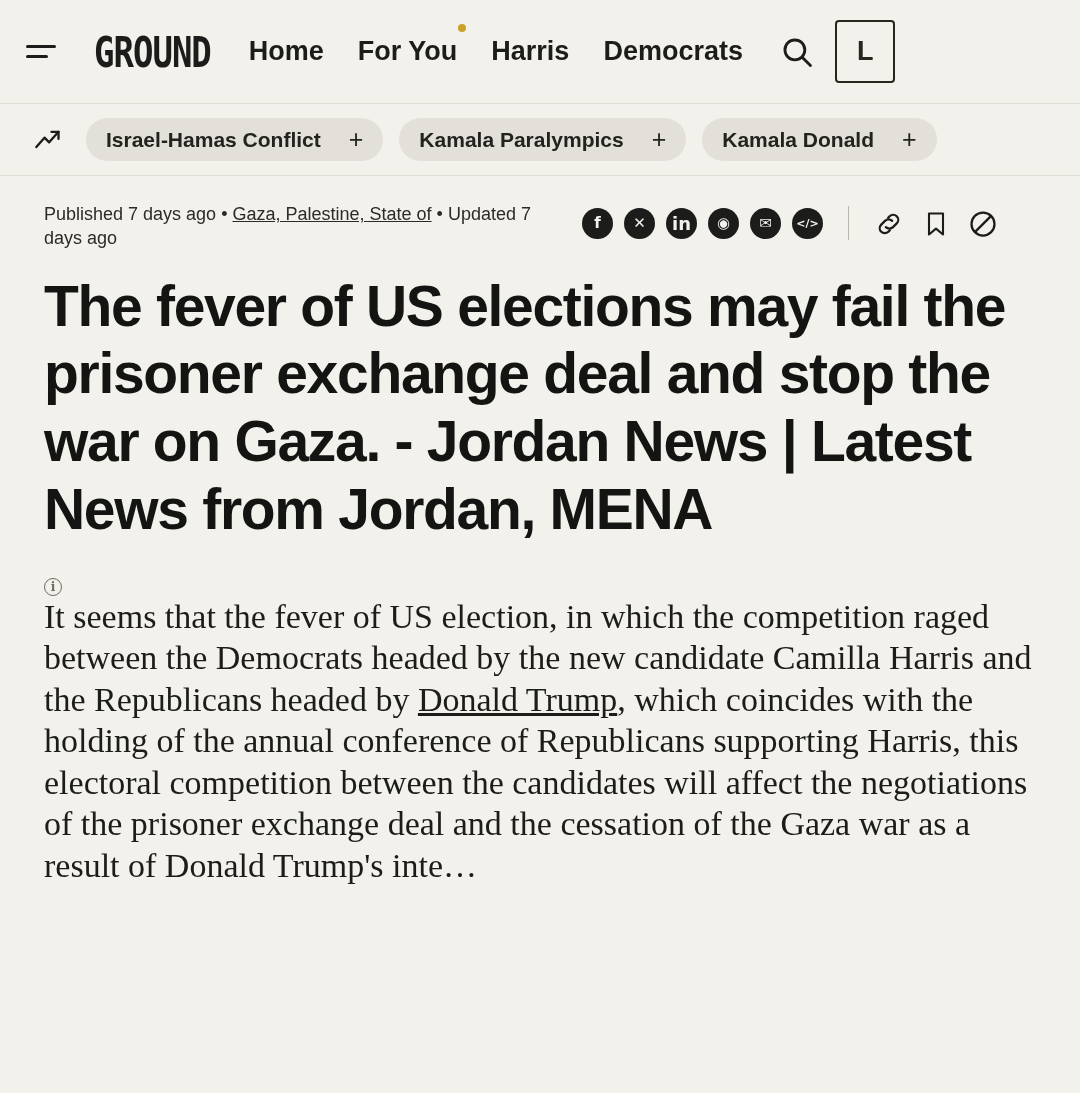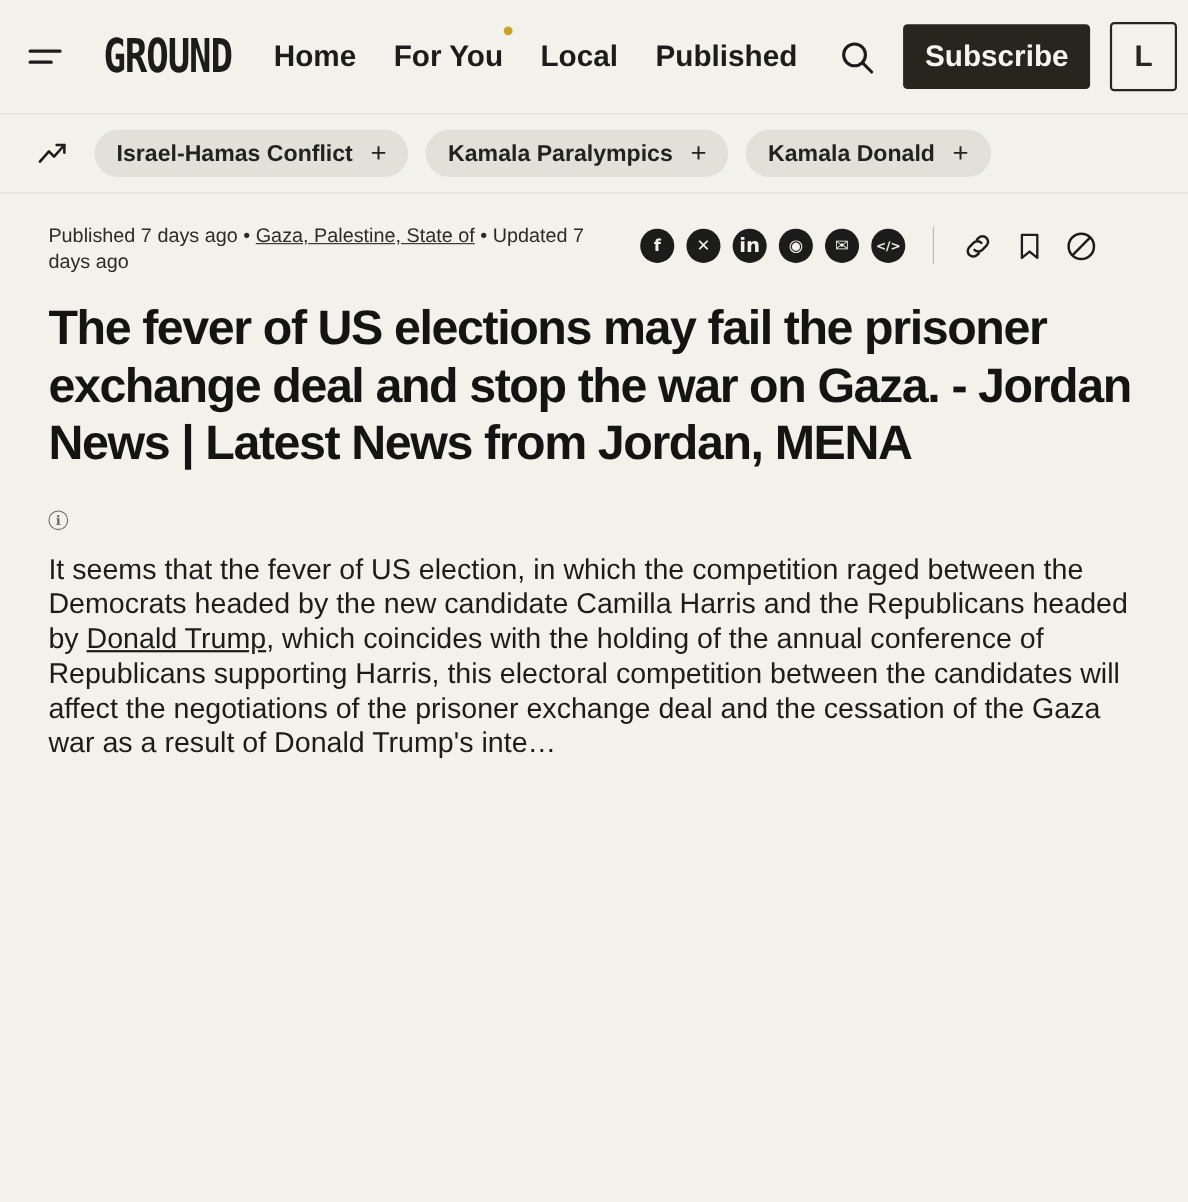--- a/index.html
+++ b/index.html
@@ -105,21 +105,21 @@
     background: #f2f1ec;
   }
   .trend-icon { display:flex; align-items:center; margin-right: 8px; }
   .chip {
     background: #e2e0d8;
     border-radius: 22px;
     padding: 9px 20px;
     font-size: 21px;
     font-weight: 700;
     color: #22221e;
-    display:flex; align-items:center; gap: 16px;
+    display:flex; align-items:center; gap: 28px;
     white-space: nowrap;
     cursor: pointer;
   }
   .chip .plus { font-size: 25px; font-weight: 500; line-height: 1; }
 
   
   .article { padding: 26px 44px 0 44px; }
 
   .meta-row {
     display: flex;
@@ -155,21 +155,21 @@
     font-family: "DejaVu Sans", sans-serif;
   }
   .divider-v {
     width: 1px; height: 34px; background: #b9b7ad;
     margin: 0 14px;
   }
   .action-icons { display:flex; align-items:center; gap: 18px; padding-top: 2px; }
   .aicon { cursor:pointer; display:flex; align-items:center; justify-content:center; }
 
   .headline {
-    font-size: 44px;
+    font-size: 57px;
     line-height: 1.19;
     font-weight: 700;
     letter-spacing: -1.3px;
     color: #141412;
     margin: 22px 0 0 0;
     max-width: 1010px;
   }
 
   .summary-by {
     display:flex; align-items:center; gap: 9px;
@@ -179,25 +179,25 @@
   }
   .info-circle {
     width: 18px; height: 18px; border-radius: 50%;
     border: 1.5px solid #6b6b63;
     display:flex; align-items:center; justify-content:center;
     font-size: 12px; color:#6b6b63; font-weight:700;
     font-family: "DejaVu Serif", serif;
   }
 
   .body-text {
-    margin-top: 20px;
-    font-size: 26px;
+    font-size: 34px;
     line-height: 1.22;
     color: #1c1c1a;
     max-width: 1020px;
+    font-family: Liberation Serif, serif;
   }
   .body-text a { color: #1c1c1a; text-decoration: underline; }
 </style>
 </head>
 <body>
 
 <div class="topbar">
 
   <div class="hamburger">
     <i></i>
@@ -208,35 +208,34 @@
 
   <div class="navlinks">
     <div class="navlink">
       <span>Home</span>
     </div>
     <div class="navlink">
       <span>For You</span>
       <span class="dot"></span>
     </div>
     <div class="navlink">
-      <span>Local</span>
+      <span>Harris</span>
     </div>
     <div class="navlink">
-      <span>Published</span>
+      <span>Democrats</span>
     </div>
   </div>
 
   <div class="search-btn">
     <svg width="34" height="34" viewBox="0 0 24 24" fill="none" stroke="#1c1c1a" stroke-width="2">
       <circle cx="10.5" cy="10.5" r="7"></circle>
       <line x1="16" y1="16" x2="21.5" y2="21.5" stroke-linecap="round"></line>
     </svg>
   </div>
 
-  <button class="subscribe">Subscribe</button>
   <button class="login">L</button>
 </div>
 
 <div class="chips">
   <div class="trend-icon">
     <svg width="28" height="24" viewBox="0 0 24 20" fill="none" stroke="#1c1c1a" stroke-width="2" stroke-linecap="round" stroke-linejoin="round">
       <polyline points="2,16 9,8 13,12 21,3"></polyline>
       <polyline points="15,3 21,3 21,9"></polyline>
     </svg>
   </div>

